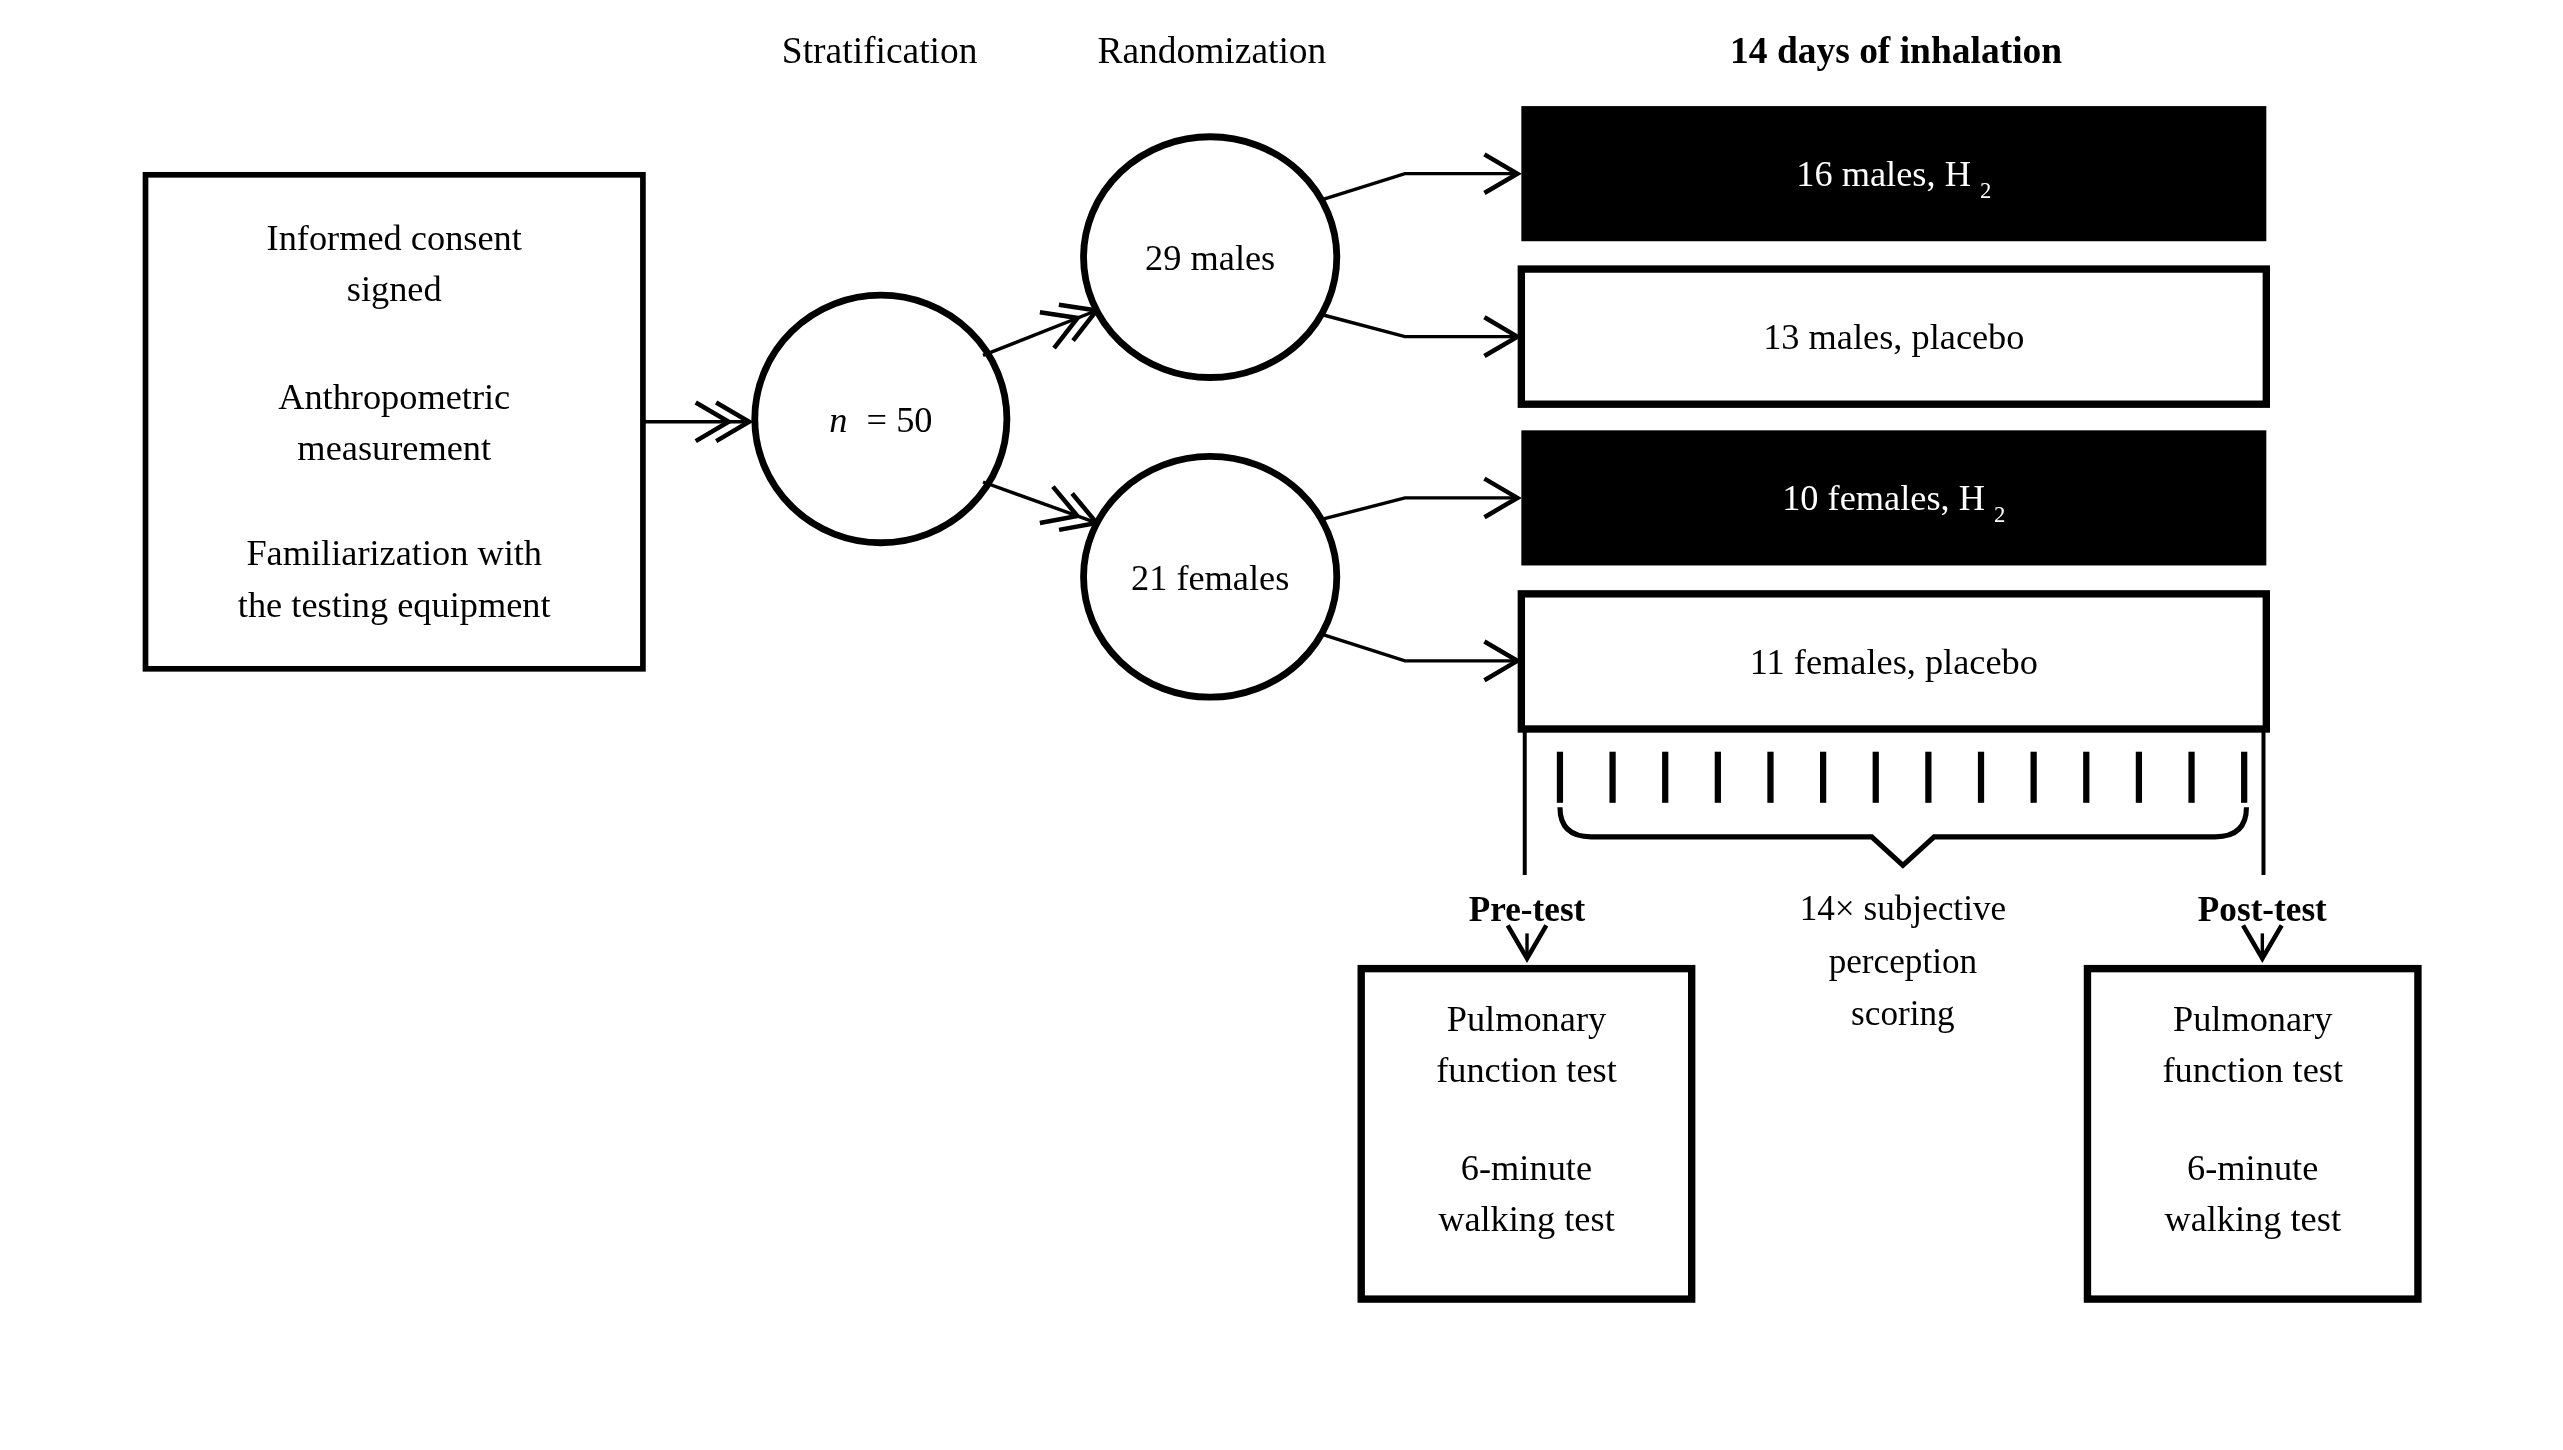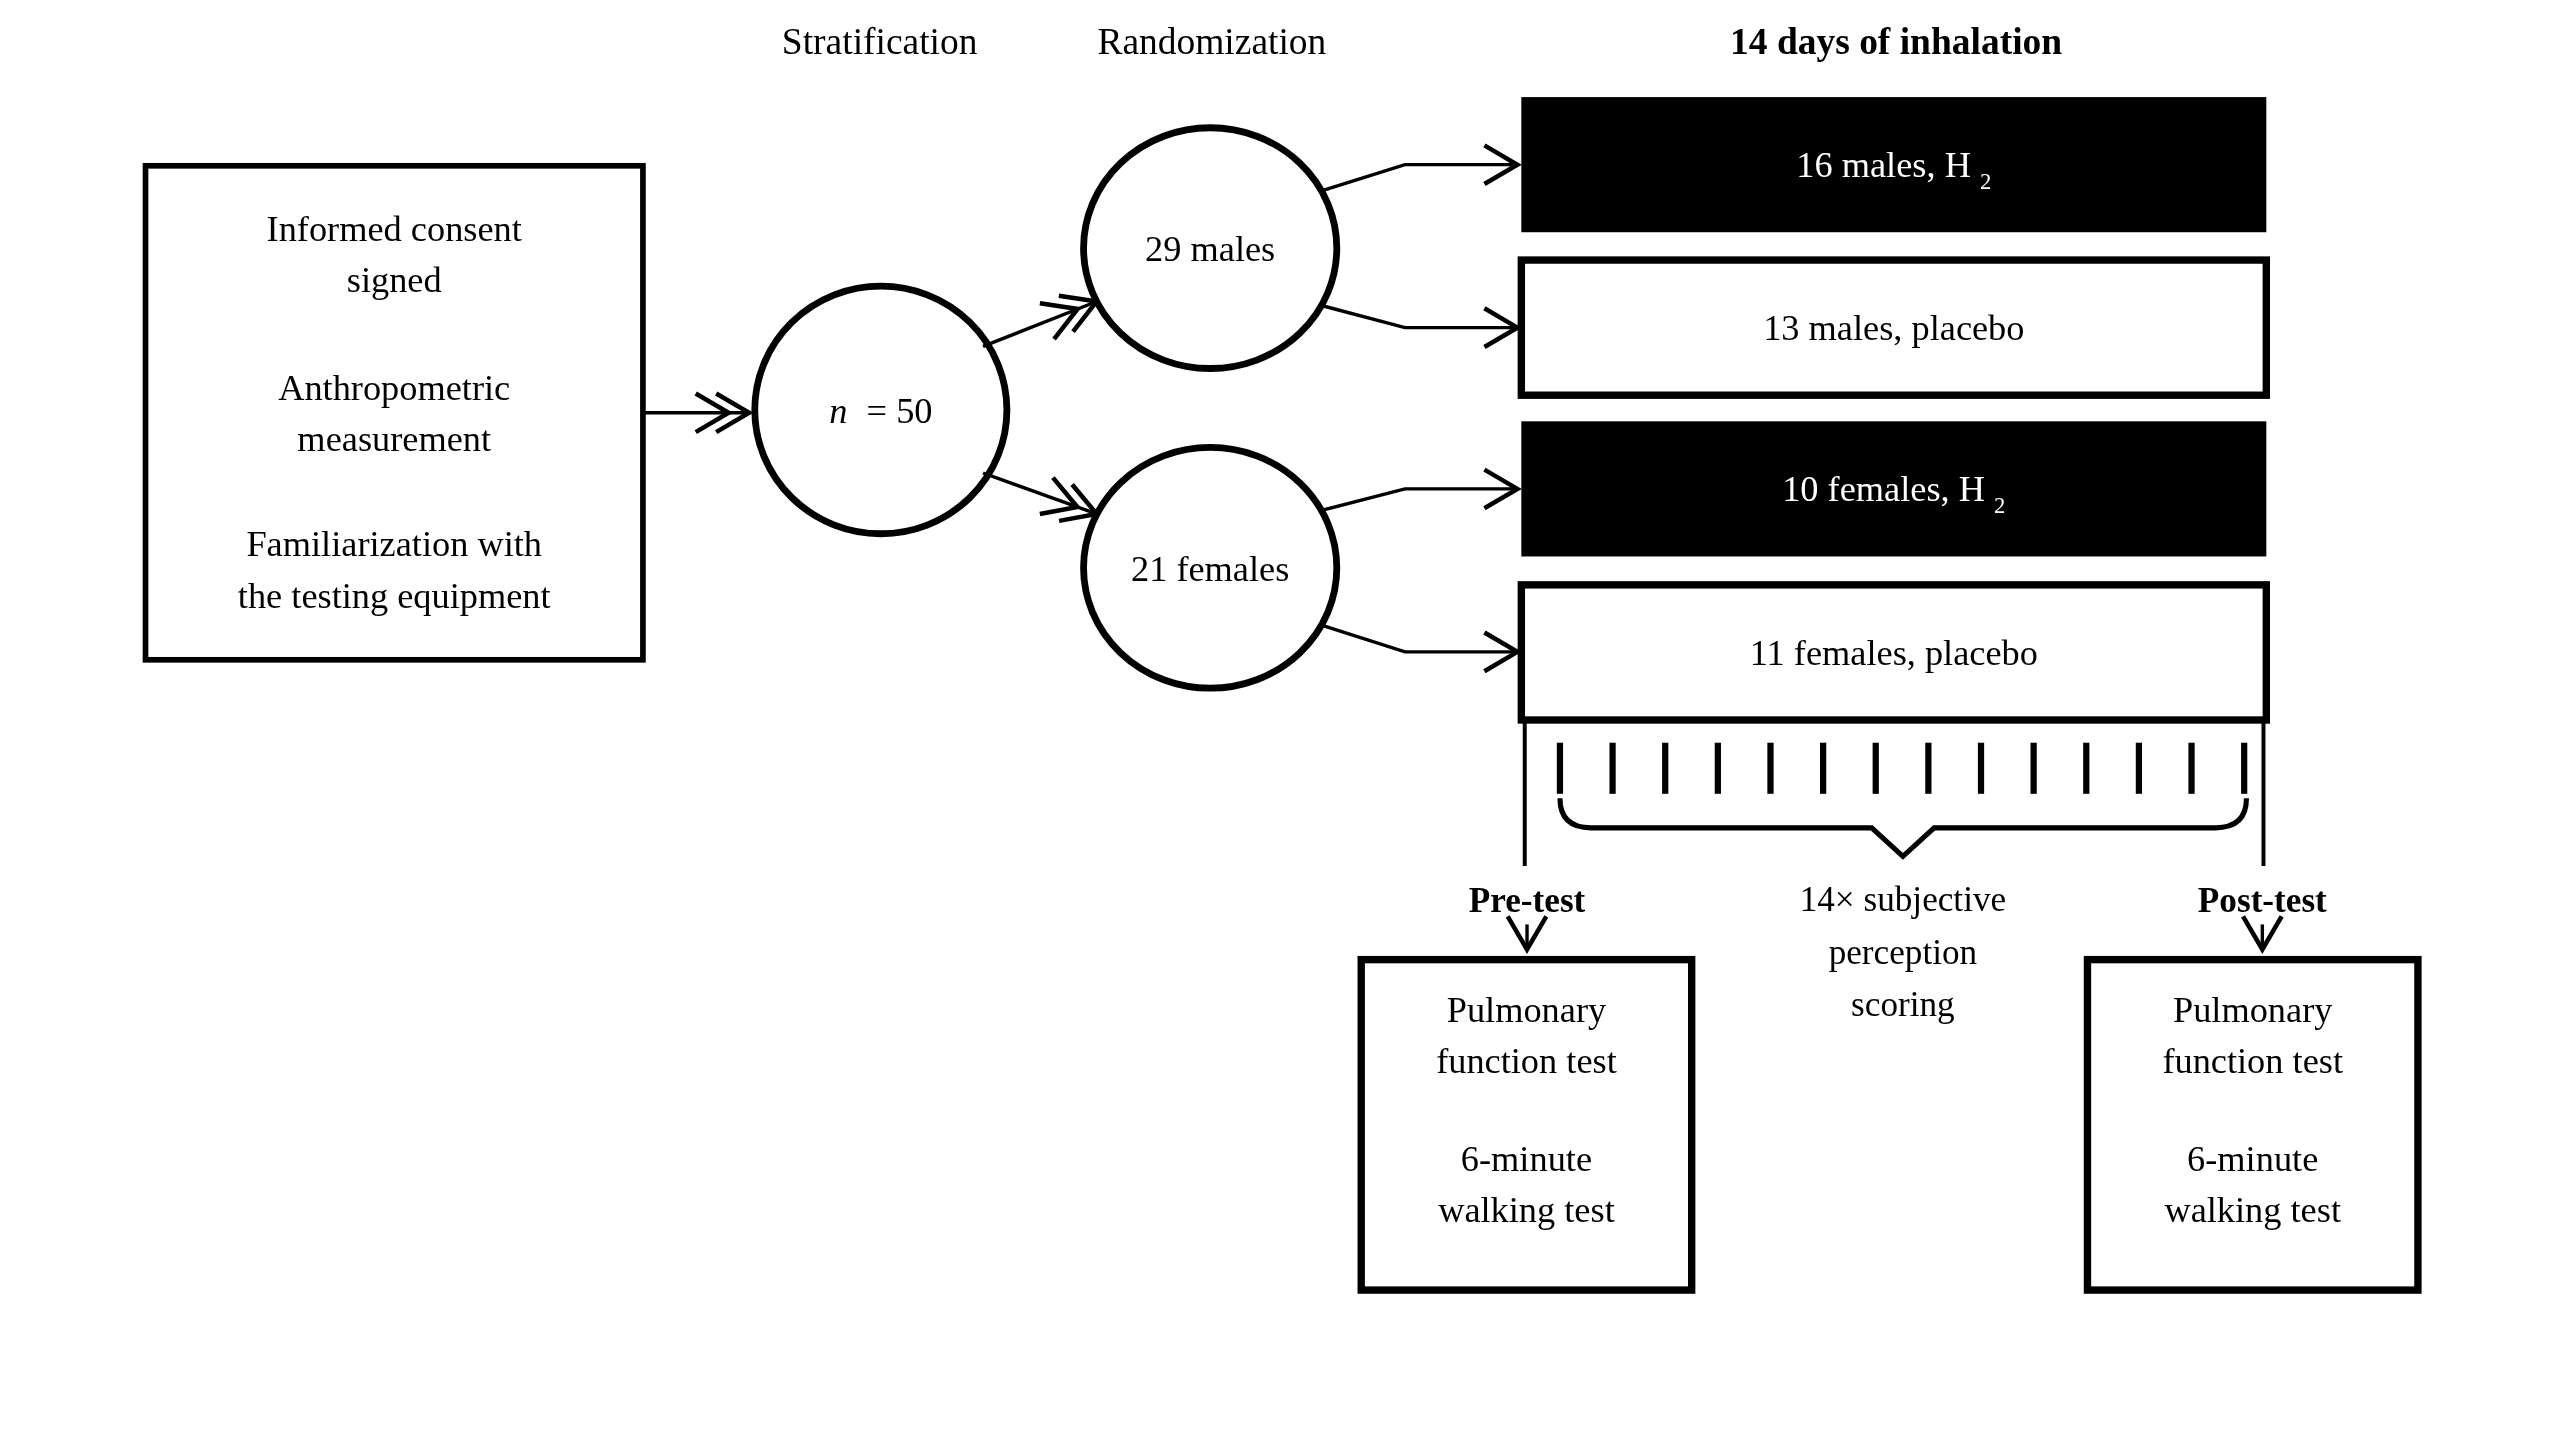--- a/index.html
+++ b/index.html
@@ -3,21 +3,21 @@
 <meta charset="utf-8">
 <style>
   html, body {
     margin: 0;
     padding: 0;
     background: #ffffff;
   }
   .diagram-wrap {
     width: 2298px;
     max-width: 100%;
-    margin: 0 auto;
+    margin: 9px auto;
   }
   svg {
     display: block;
     width: 100%;
     height: auto;
     background: #ffffff;
   }
   svg text {
     font-family: "Liberation Serif", "DejaVu Serif", serif;
     font-size: 64px;

